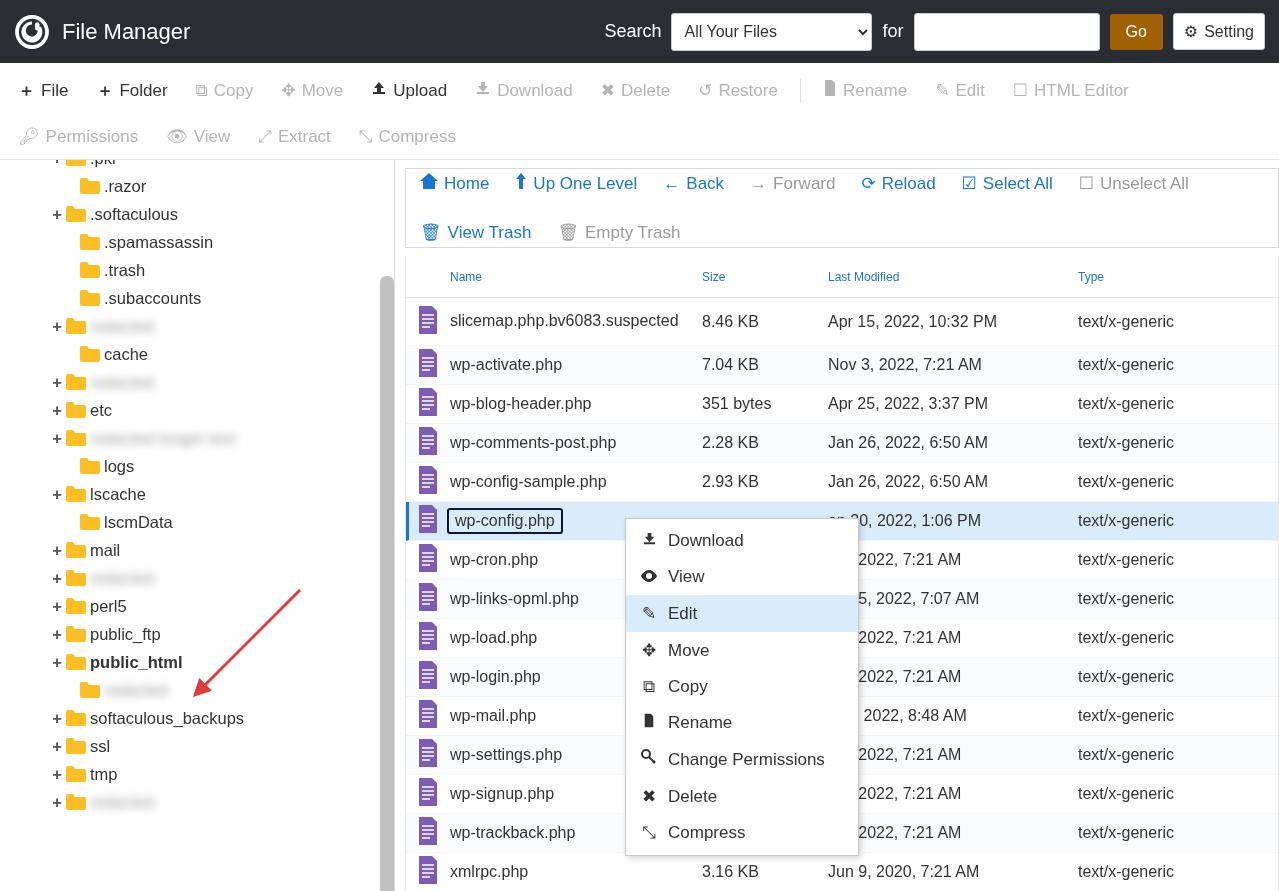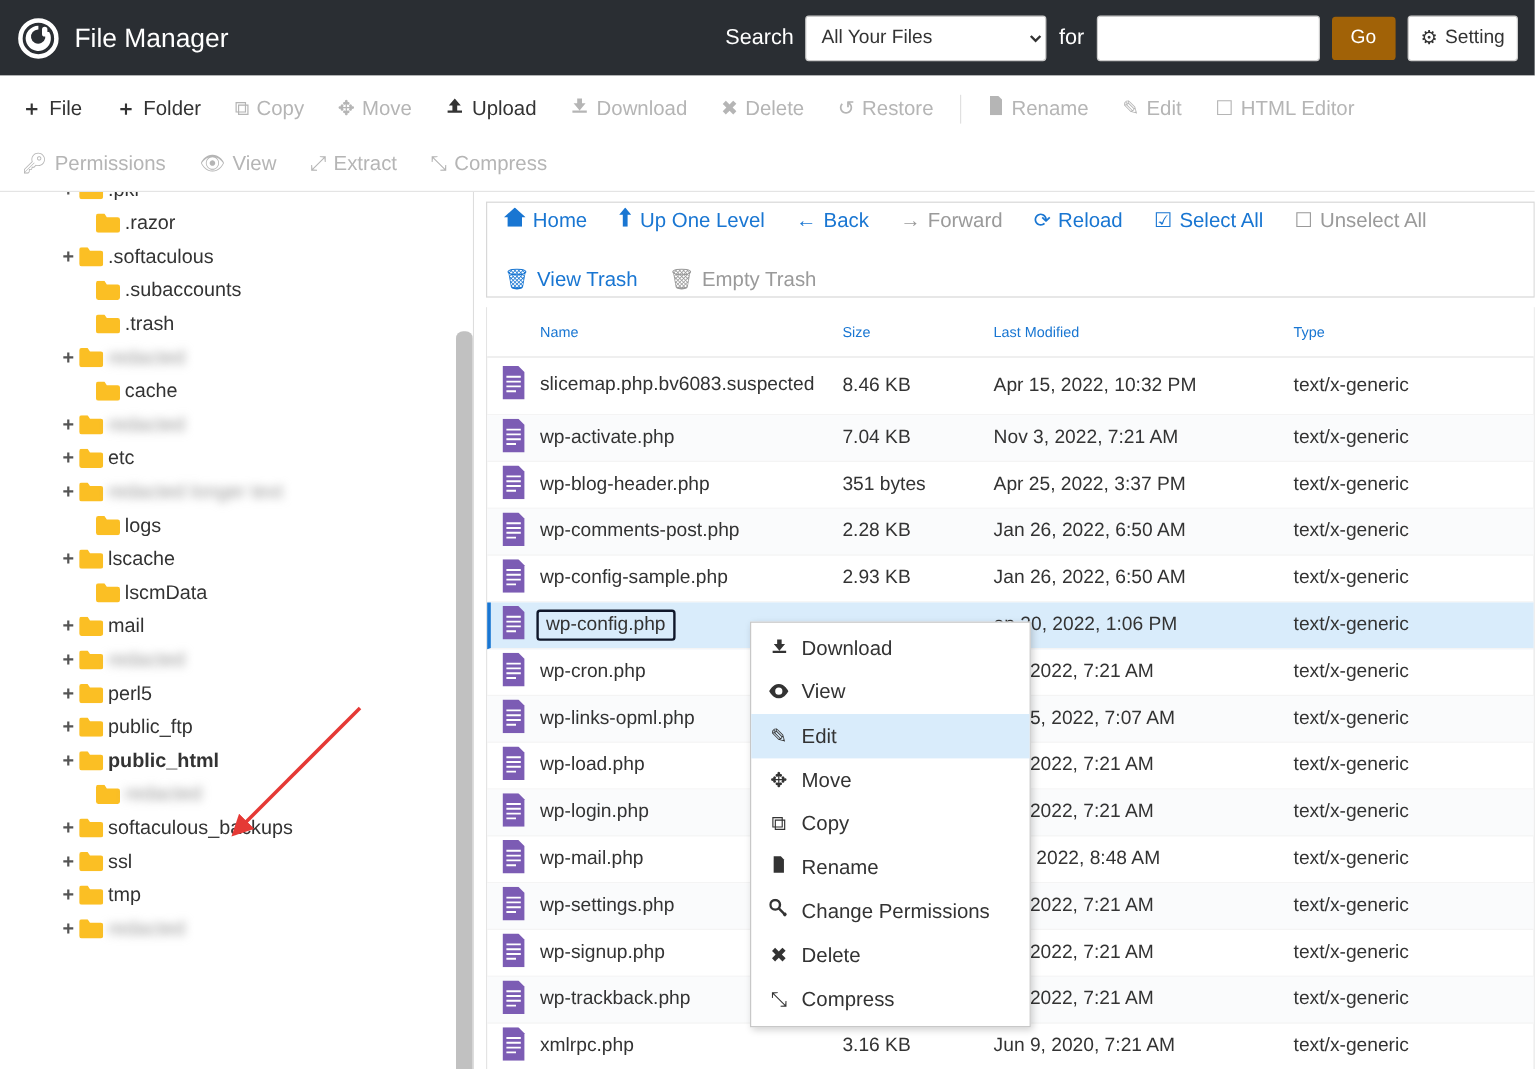--- a/index.html
+++ b/index.html
@@ -188,28 +188,35 @@
           <svg class="tree-folder-icon" viewBox="0 0 20 16">
             <path d="M0 2a2 2 0 0 1 2-2h5l2 3h9a2 2 0 0 1 2 2v9a2 2 0 0 1-2 2H2a2 2 0 0 1-2-2z"></path>
           </svg>
           <span class="tree-label">.softaculous</span>
         </div>
         <div class="tree-row" style="padding-left: 56px;">
           <span class="tree-toggle"></span>
           <svg class="tree-folder-icon" viewBox="0 0 20 16">
             <path d="M0 2a2 2 0 0 1 2-2h5l2 3h9a2 2 0 0 1 2 2v9a2 2 0 0 1-2 2H2a2 2 0 0 1-2-2z"></path>
           </svg>
+          <span class="tree-label">.spamassassin</span>
+        </div>
+        <div class="tree-row" style="padding-left: 56px;">
+          <span class="tree-toggle"></span>
+          <svg class="tree-folder-icon" viewBox="0 0 20 16">
+            <path d="M0 2a2 2 0 0 1 2-2h5l2 3h9a2 2 0 0 1 2 2v9a2 2 0 0 1-2 2H2a2 2 0 0 1-2-2z"></path>
+          </svg>
+          <span class="tree-label">.trash</span>
+        </div>
+        <div class="tree-row" style="padding-left: 56px;">
+          <span class="tree-toggle"></span>
+          <svg class="tree-folder-icon" viewBox="0 0 20 16">
+            <path d="M0 2a2 2 0 0 1 2-2h5l2 3h9a2 2 0 0 1 2 2v9a2 2 0 0 1-2 2H2a2 2 0 0 1-2-2z"></path>
+          </svg>
           <span class="tree-label">.subaccounts</span>
-        </div>
-        <div class="tree-row" style="padding-left: 56px;">
-          <span class="tree-toggle"></span>
-          <svg class="tree-folder-icon" viewBox="0 0 20 16">
-            <path d="M0 2a2 2 0 0 1 2-2h5l2 3h9a2 2 0 0 1 2 2v9a2 2 0 0 1-2 2H2a2 2 0 0 1-2-2z"></path>
-          </svg>
-          <span class="tree-label">.trash</span>
         </div>
         <div class="tree-row" style="padding-left: 42px;">
           <span class="tree-toggle">+</span>
           <svg class="tree-folder-icon" viewBox="0 0 20 16">
             <path d="M0 2a2 2 0 0 1 2-2h5l2 3h9a2 2 0 0 1 2 2v9a2 2 0 0 1-2 2H2a2 2 0 0 1-2-2z"></path>
           </svg>
           <span class="tree-label blurred">redacted</span>
         </div>
         <div class="tree-row" style="padding-left: 56px;">
           <span class="tree-toggle"></span>

